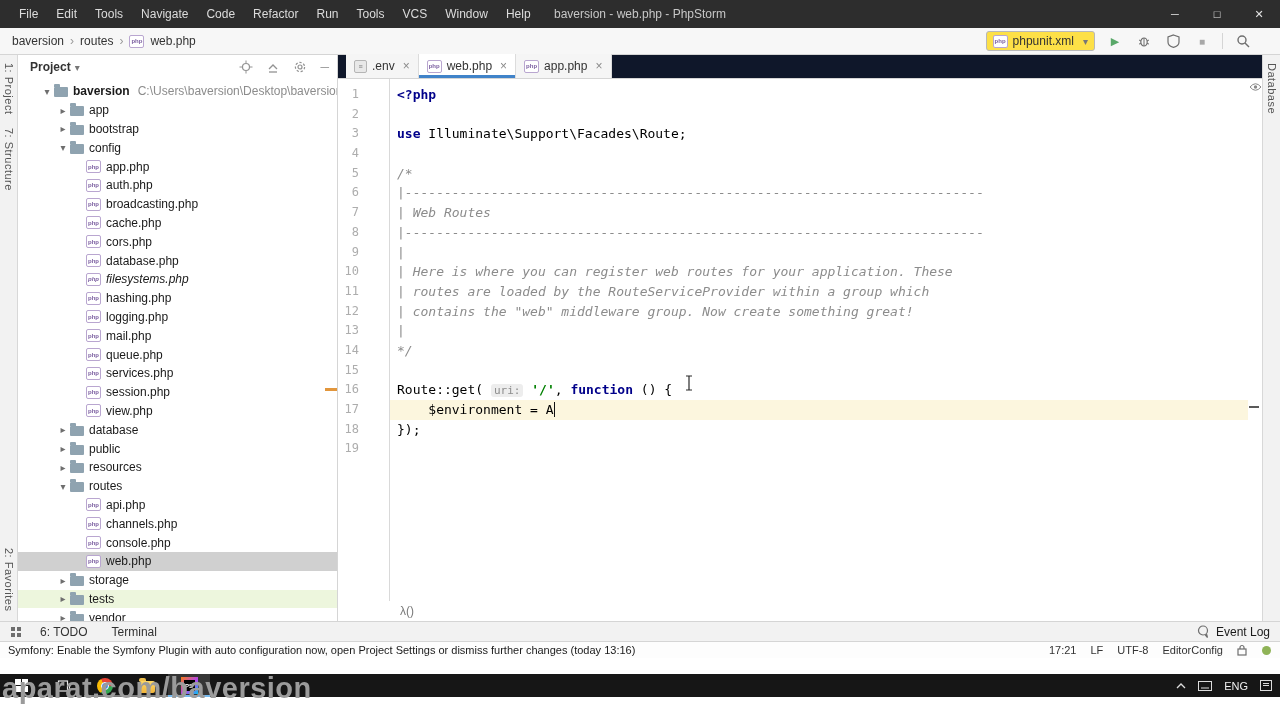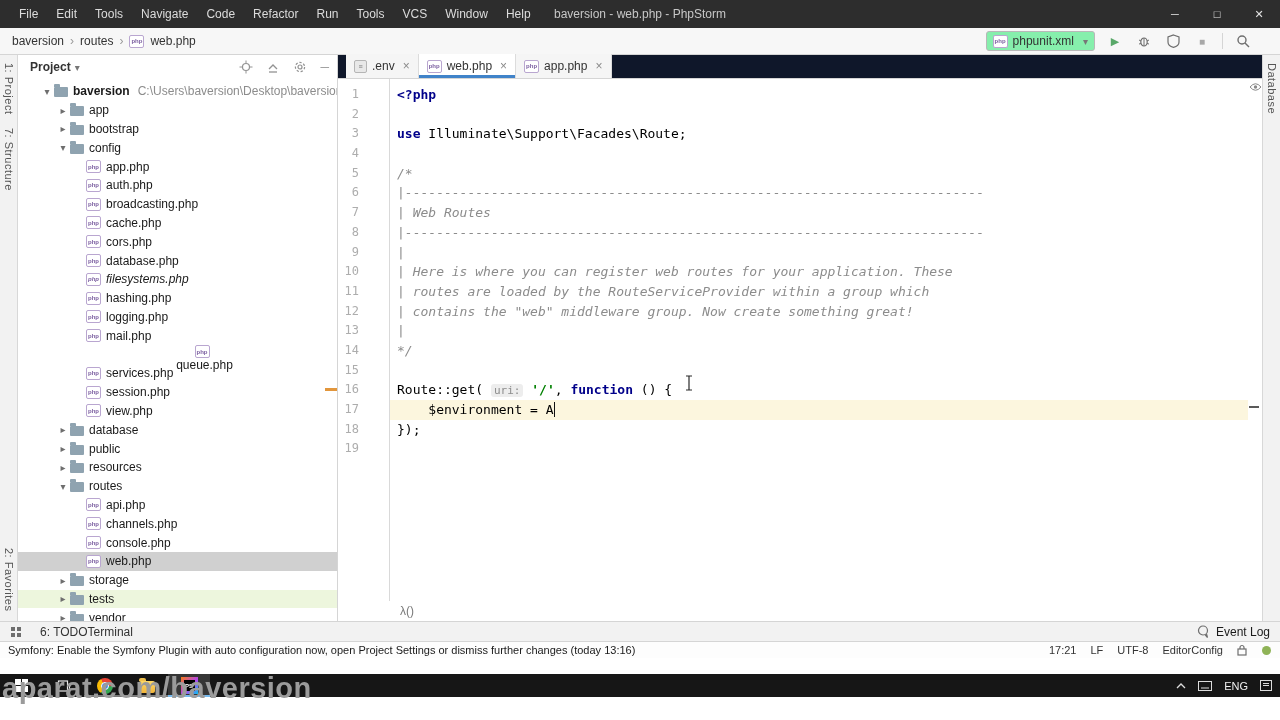--- a/index.html
+++ b/index.html
@@ -14,21 +14,21 @@
   .win-title{position:absolute;left:0;right:0;text-align:center;color:#c7c7c7;pointer-events:none}
   .win-controls{margin-left:auto;display:flex;z-index:2}
   .win-btn{width:42px;text-align:center;line-height:28px;font-size:11px;color:#e3e3e3}
 
   
   .toolbar{height:27px;background:#f7f7f7;border-bottom:1px solid #d5d5d5;display:flex;align-items:center;flex:none;padding-left:12px}
   .crumbs{display:flex;align-items:center;gap:6px}
   .crumb{color:#333}
   .crumb-sep{color:#9a9a9a;font-size:12px}
   .toolbar-right{margin-left:auto;display:flex;align-items:center;gap:11px;padding-right:28px}
-  .run-combo{display:flex;align-items:center;gap:5px;border:1px solid #b8b8b8;border-radius:3px;background:#86efac;height:20px;padding:0 6px;color:#333}
+  .run-combo{display:flex;align-items:center;gap:5px;border:1px solid #b8b8b8;border-radius:3px;background:#fde047;height:20px;padding:0 6px;color:#333}
   .tb-icon{display:inline-flex;align-items:center;justify-content:center;width:18px;height:18px}
   .glyph-run{color:#59a869;font-size:11px}
   .glyph-stop{color:#a8a8a8;font-size:10px}
   .tb-sep{width:1px;height:16px;background:#d5d5d5}
 
   
   .main{flex:1;display:flex;min-height:0}
   .stripe{width:18px;background:#f2f2f2;display:flex;flex-direction:column;align-items:center;flex:none}
   .stripe.left{border-right:1px solid #d8d8d8}
   .stripe.right{border-left:1px solid #d8d8d8}
@@ -287,21 +287,21 @@
           <div class="tree-row" style="padding-left: 54px;">
             <span class="tree-arrow"></span>
             <span class="tree-icon icon-php">php</span>
             <span class="tree-label">logging.php</span>
           </div>
           <div class="tree-row" style="padding-left: 54px;">
             <span class="tree-arrow"></span>
             <span class="tree-icon icon-php">php</span>
             <span class="tree-label">mail.php</span>
           </div>
-          <div class="tree-row" style="padding-left: 54px; flex-direction: column;">
+          <div class="tree-row" style="padding-left: 54px;">
             <span class="tree-arrow"></span>
             <span class="tree-icon icon-php">php</span>
             <span class="tree-label">queue.php</span>
           </div>
           <div class="tree-row" style="padding-left: 54px;">
             <span class="tree-arrow"></span>
             <span class="tree-icon icon-php">php</span>
             <span class="tree-label">services.php</span>
           </div>
           <div class="tree-row" style="padding-left: 54px;">
@@ -449,21 +449,21 @@
 
   <div class="bottom-bar">
     <span>
       <svg width="12" height="12" viewBox="0 0 12 12">
           <rect x="1" y="1" width="4" height="4" fill="#6e6e6e"></rect>
           <rect x="7" y="1" width="4" height="4" fill="#6e6e6e"></rect>
           <rect x="1" y="7" width="4" height="4" fill="#6e6e6e"></rect>
           <rect x="7" y="7" width="4" height="4" fill="#6e6e6e"></rect>
         </svg>
     </span>
-    <span id="bb-left" style="display:flex;">
+    <span id="bb-left" style="display:flex;gap:24px">
         <span class="bb-item">6: TODO</span>
         <span class="bb-item">Terminal</span>
       </span>
     <span class="bb-right">
       <svg width="13" height="13" viewBox="0 0 13 13">
           <circle cx="6" cy="5.5" r="4.5" fill="none" stroke="#6e6e6e" stroke-width="1.2"></circle>
           <path d="M8 9.5 L10.5 12.5 L9.5 9" fill="none" stroke="#6e6e6e" stroke-width="1.2"></path>
         </svg>
       <span>Event Log</span>
     </span>

